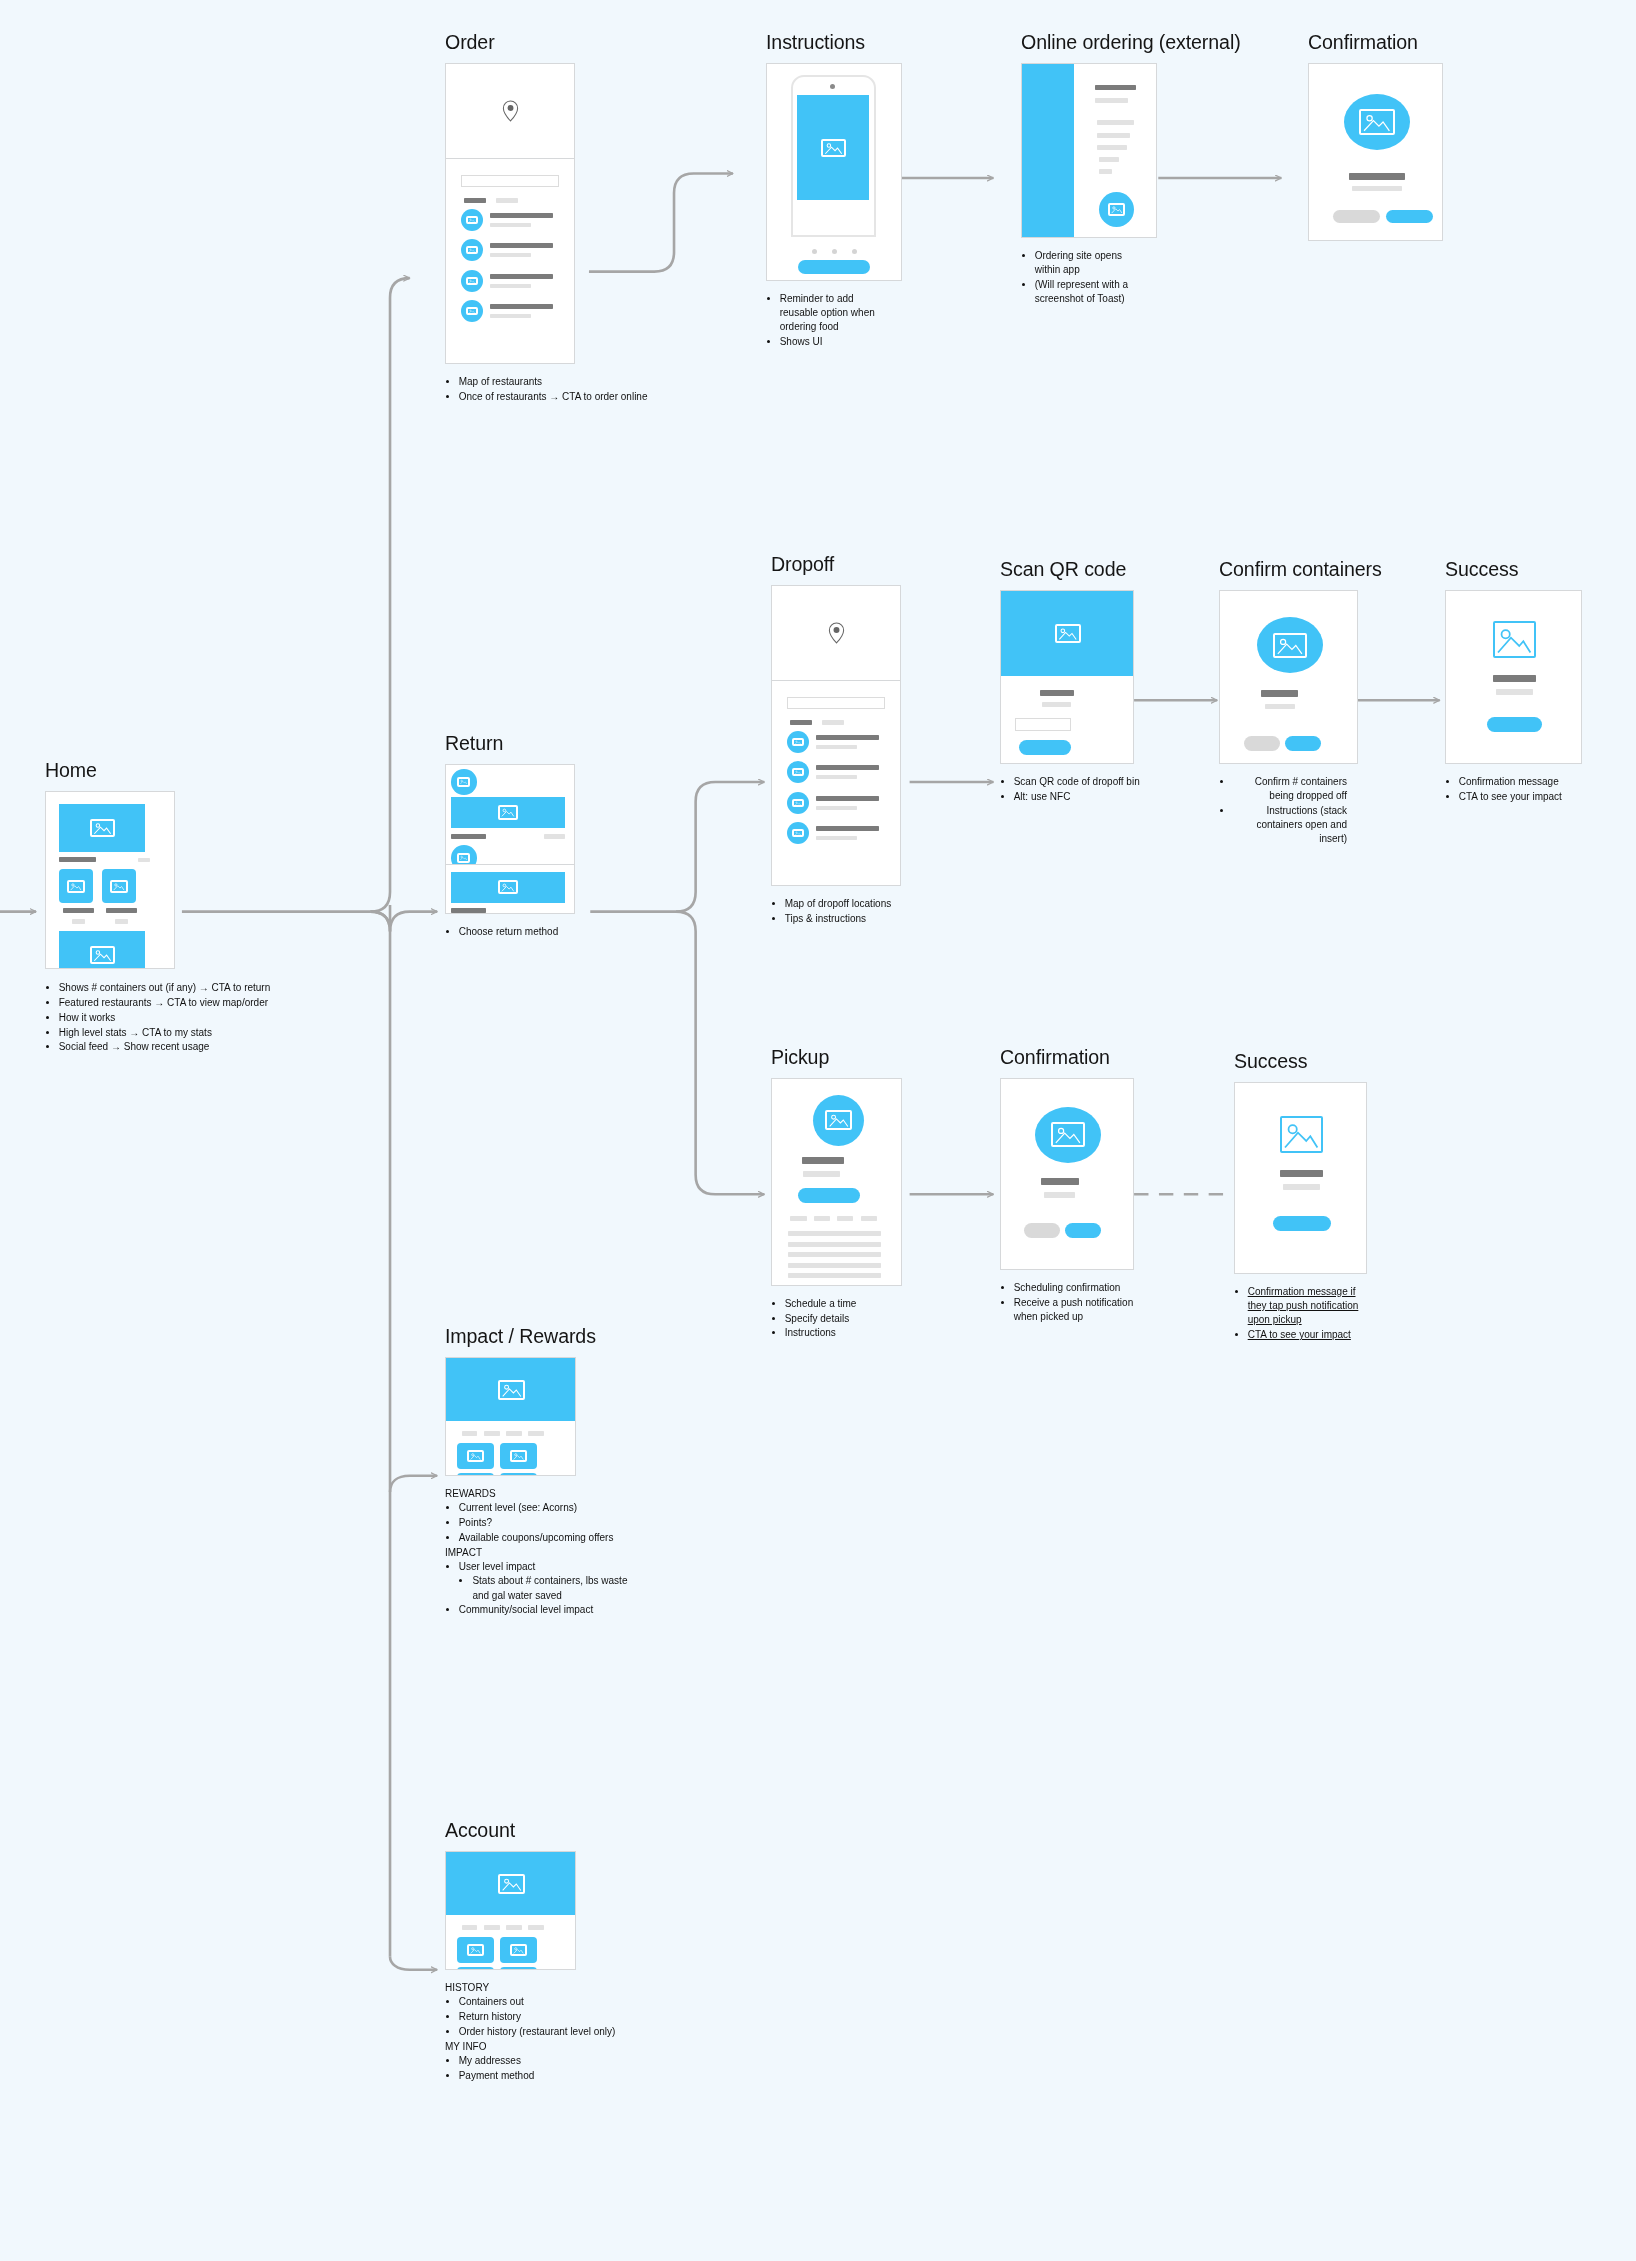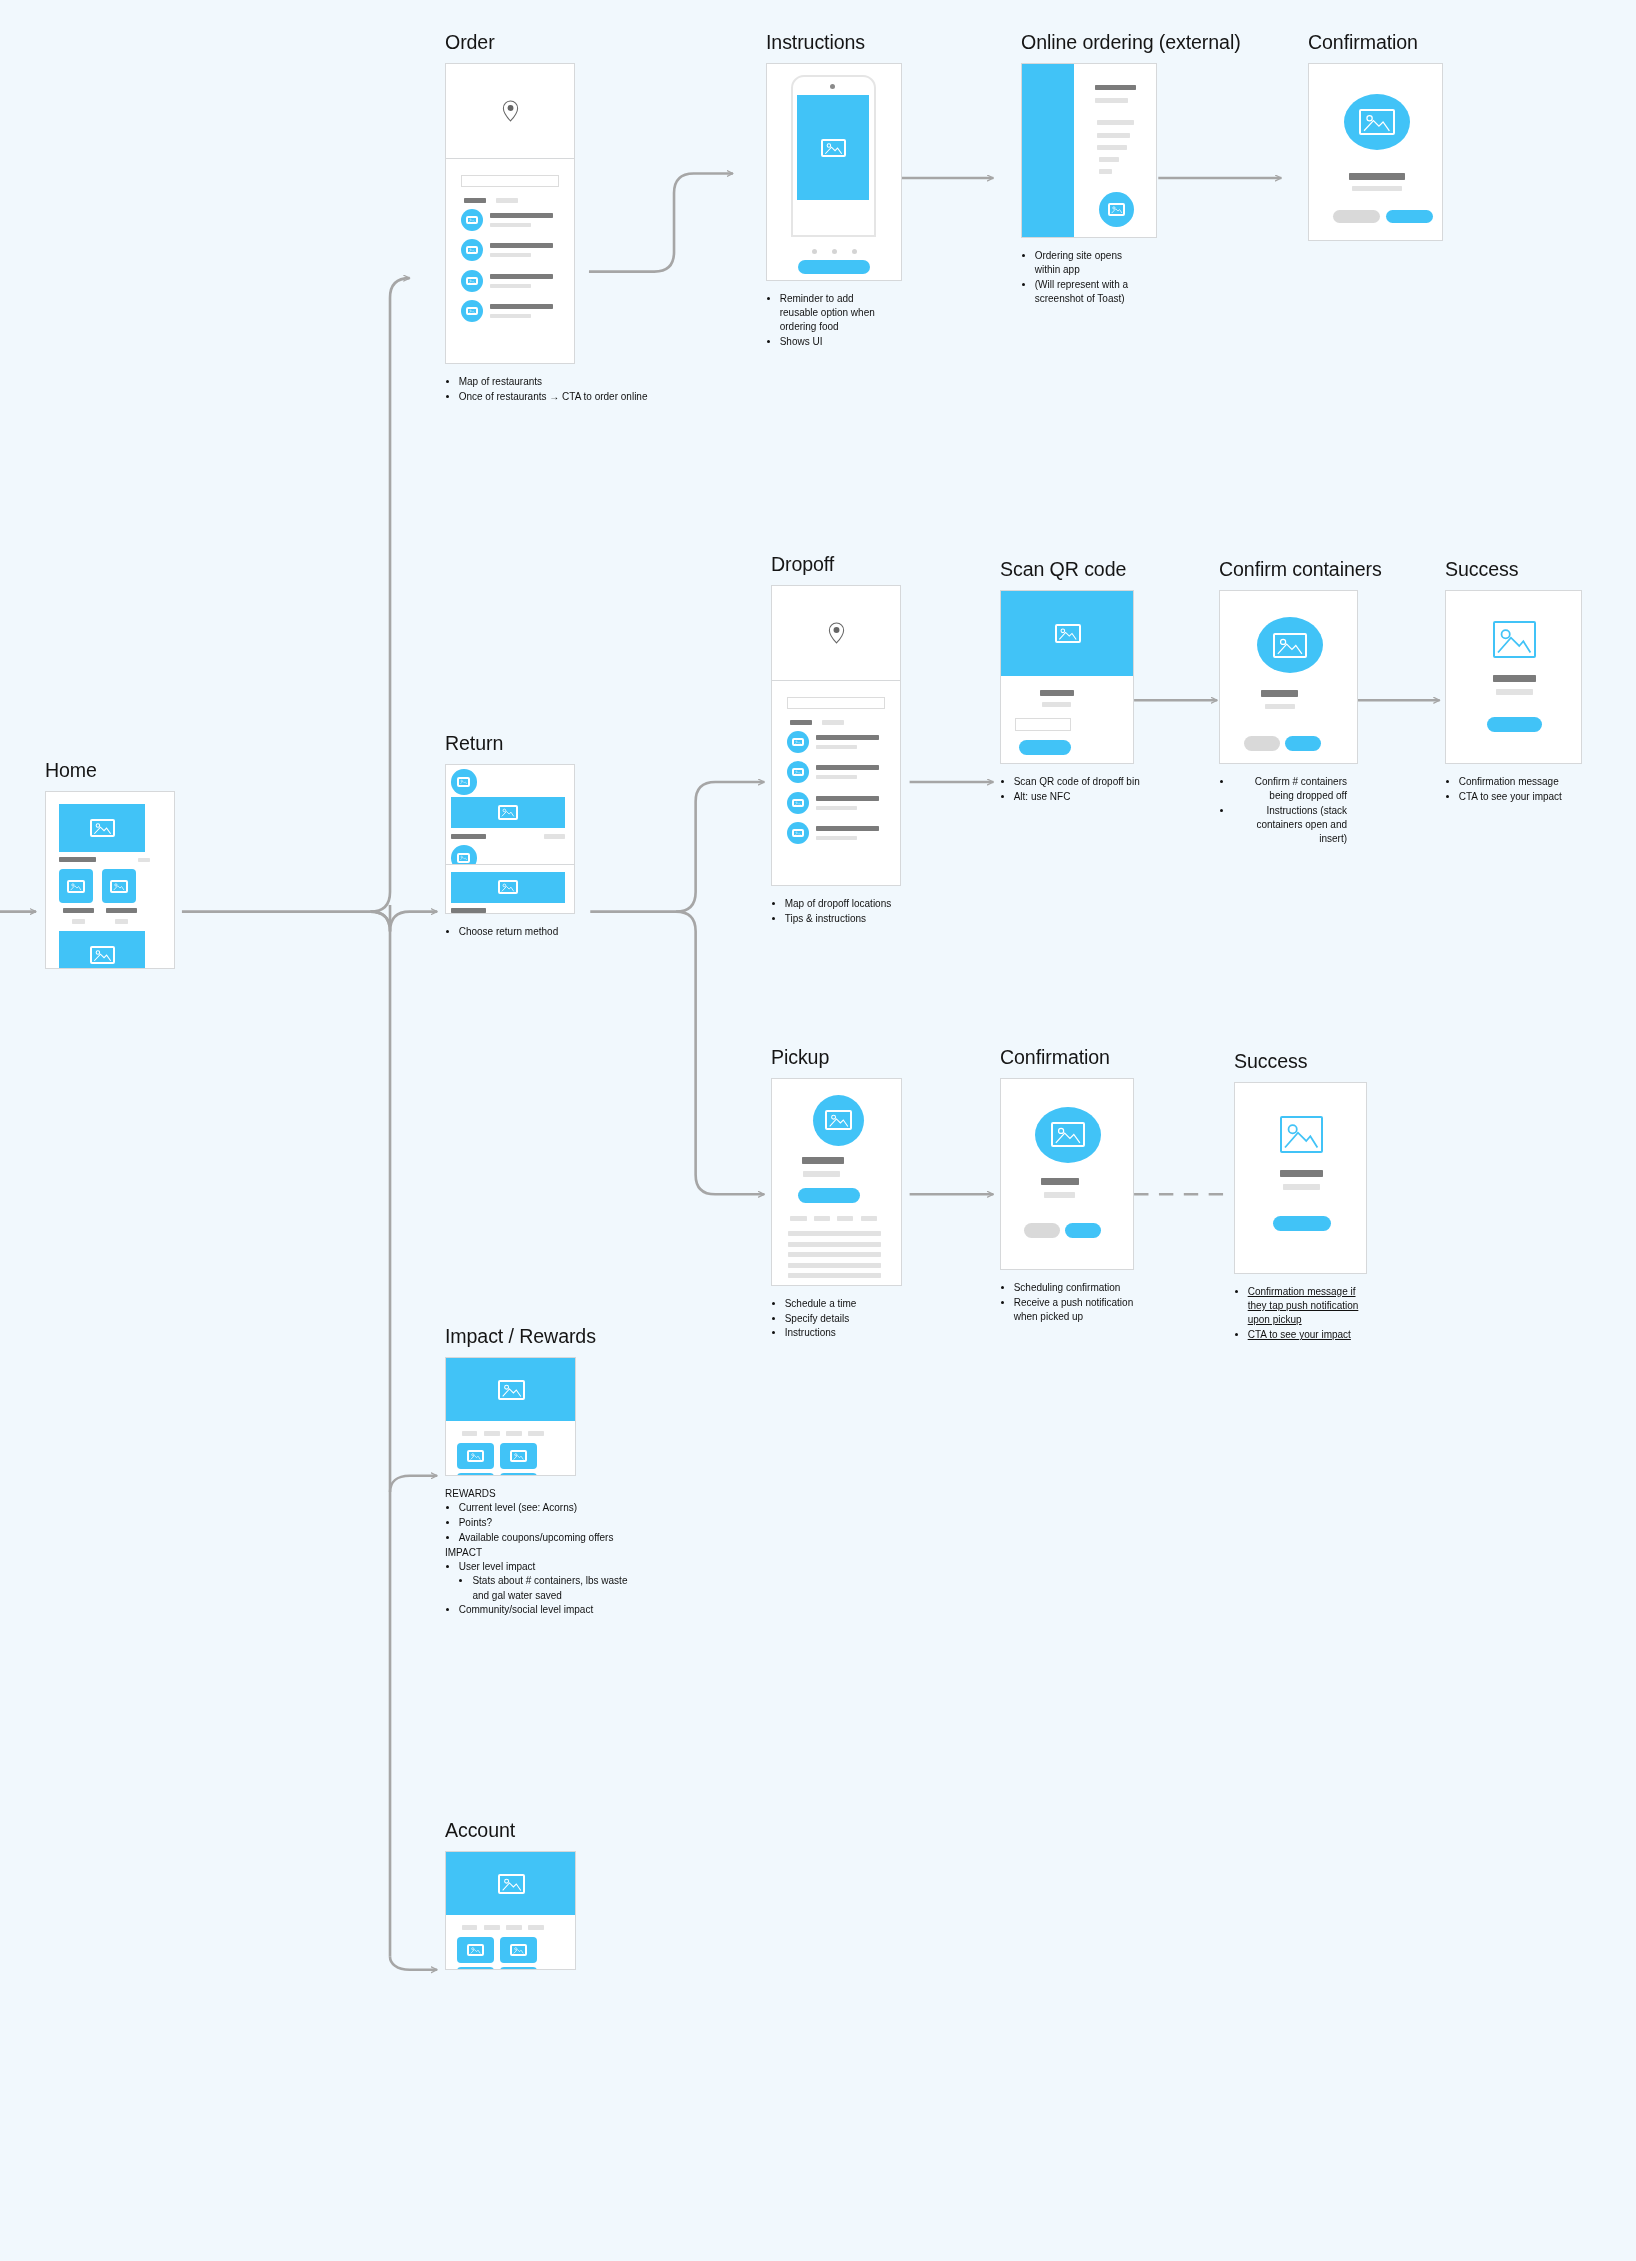--- a/index.html
+++ b/index.html
@@ -146,20 +146,29 @@
       <div class="bar light" style="position:absolute;left:69px;top:127px;width:13px;height:4.6px;"></div>
       <div class="rect" style="position:absolute;left:13px;top:139px;width:86px;height:48px;">
         <div class="imgbox" style="width:25px;height:18.3px;">
             <svg viewBox="0 0 38 28">
               <circle cx="10" cy="9" r="3.4" fill="none" stroke="#fff" stroke-width="2"></circle>
               <path d="M3 25 L15 12 L22 19 L27 14 L35 25" fill="none" stroke="#fff" stroke-width="2"></path>
             </svg>
           </div>
       </div>
     </div>
+    <div class="notes" style="margin-top:11.8px;width:275px;">
+      <ul>
+        <li>Shows # containers out (if any) → CTA to return</li>
+        <li>Featured restaurants → CTA to view map/order</li>
+        <li>How it works</li>
+        <li>High level stats → CTA to my stats</li>
+        <li>Social feed → Show recent usage</li>
+      </ul>
+    </div>
   </div>
 
   <div class="node" style="left:445px;top:31px;">
     <div class="node-title">Order</div>
     <div class="wf" style="width:130px;height:301px;">
       <div class="mapzone" style="height:94px;">
         <svg width="17" height="22" viewBox="0 0 26 34">
             <path d="M13 1.6 C6.9 1.6 2 6.5 2 12.6 C2 20.4 13 32.4 13 32.4 C13 32.4 24 20.4 24 12.6 C24 6.5 19.1 1.6 13 1.6 Z" fill="none" stroke="#666" stroke-width="1.6"></path>
             <circle cx="13" cy="12.3" r="4.6" fill="#666"></circle>
           </svg>
@@ -660,16 +669,29 @@
         <div class="imgbox" style="width:17px;height:12.4px;">
             <svg viewBox="0 0 26 19">
               <circle cx="6.8" cy="6.2" r="2.4" fill="none" stroke="#fff" stroke-width="1.5"></circle>
               <path d="M2 17 L10.6 8 L15.4 12.8 L18.8 9.4 L24 17" fill="none" stroke="#fff" stroke-width="1.5"></path>
             </svg>
           </div>
       </div>
       <div class="sq" style="position:absolute;left:10.5px;top:115px;width:37px;height:25.5px;"></div>
       <div class="sq" style="position:absolute;left:54px;top:115px;width:37px;height:25.5px;"></div>
     </div>
+    <div class="notes" style="margin-top:11px;width:281px;">
+      <div class="sect-label">HISTORY</div>
+      <ul>
+        <li>Containers out</li>
+        <li>Return history</li>
+        <li>Order history (restaurant level only)</li>
+      </ul>
+      <div class="sect-label">MY INFO</div>
+      <ul>
+        <li>My addresses</li>
+        <li>Payment method</li>
+      </ul>
+    </div>
   </div>
 
 </div>
 
 
 </body></html>

